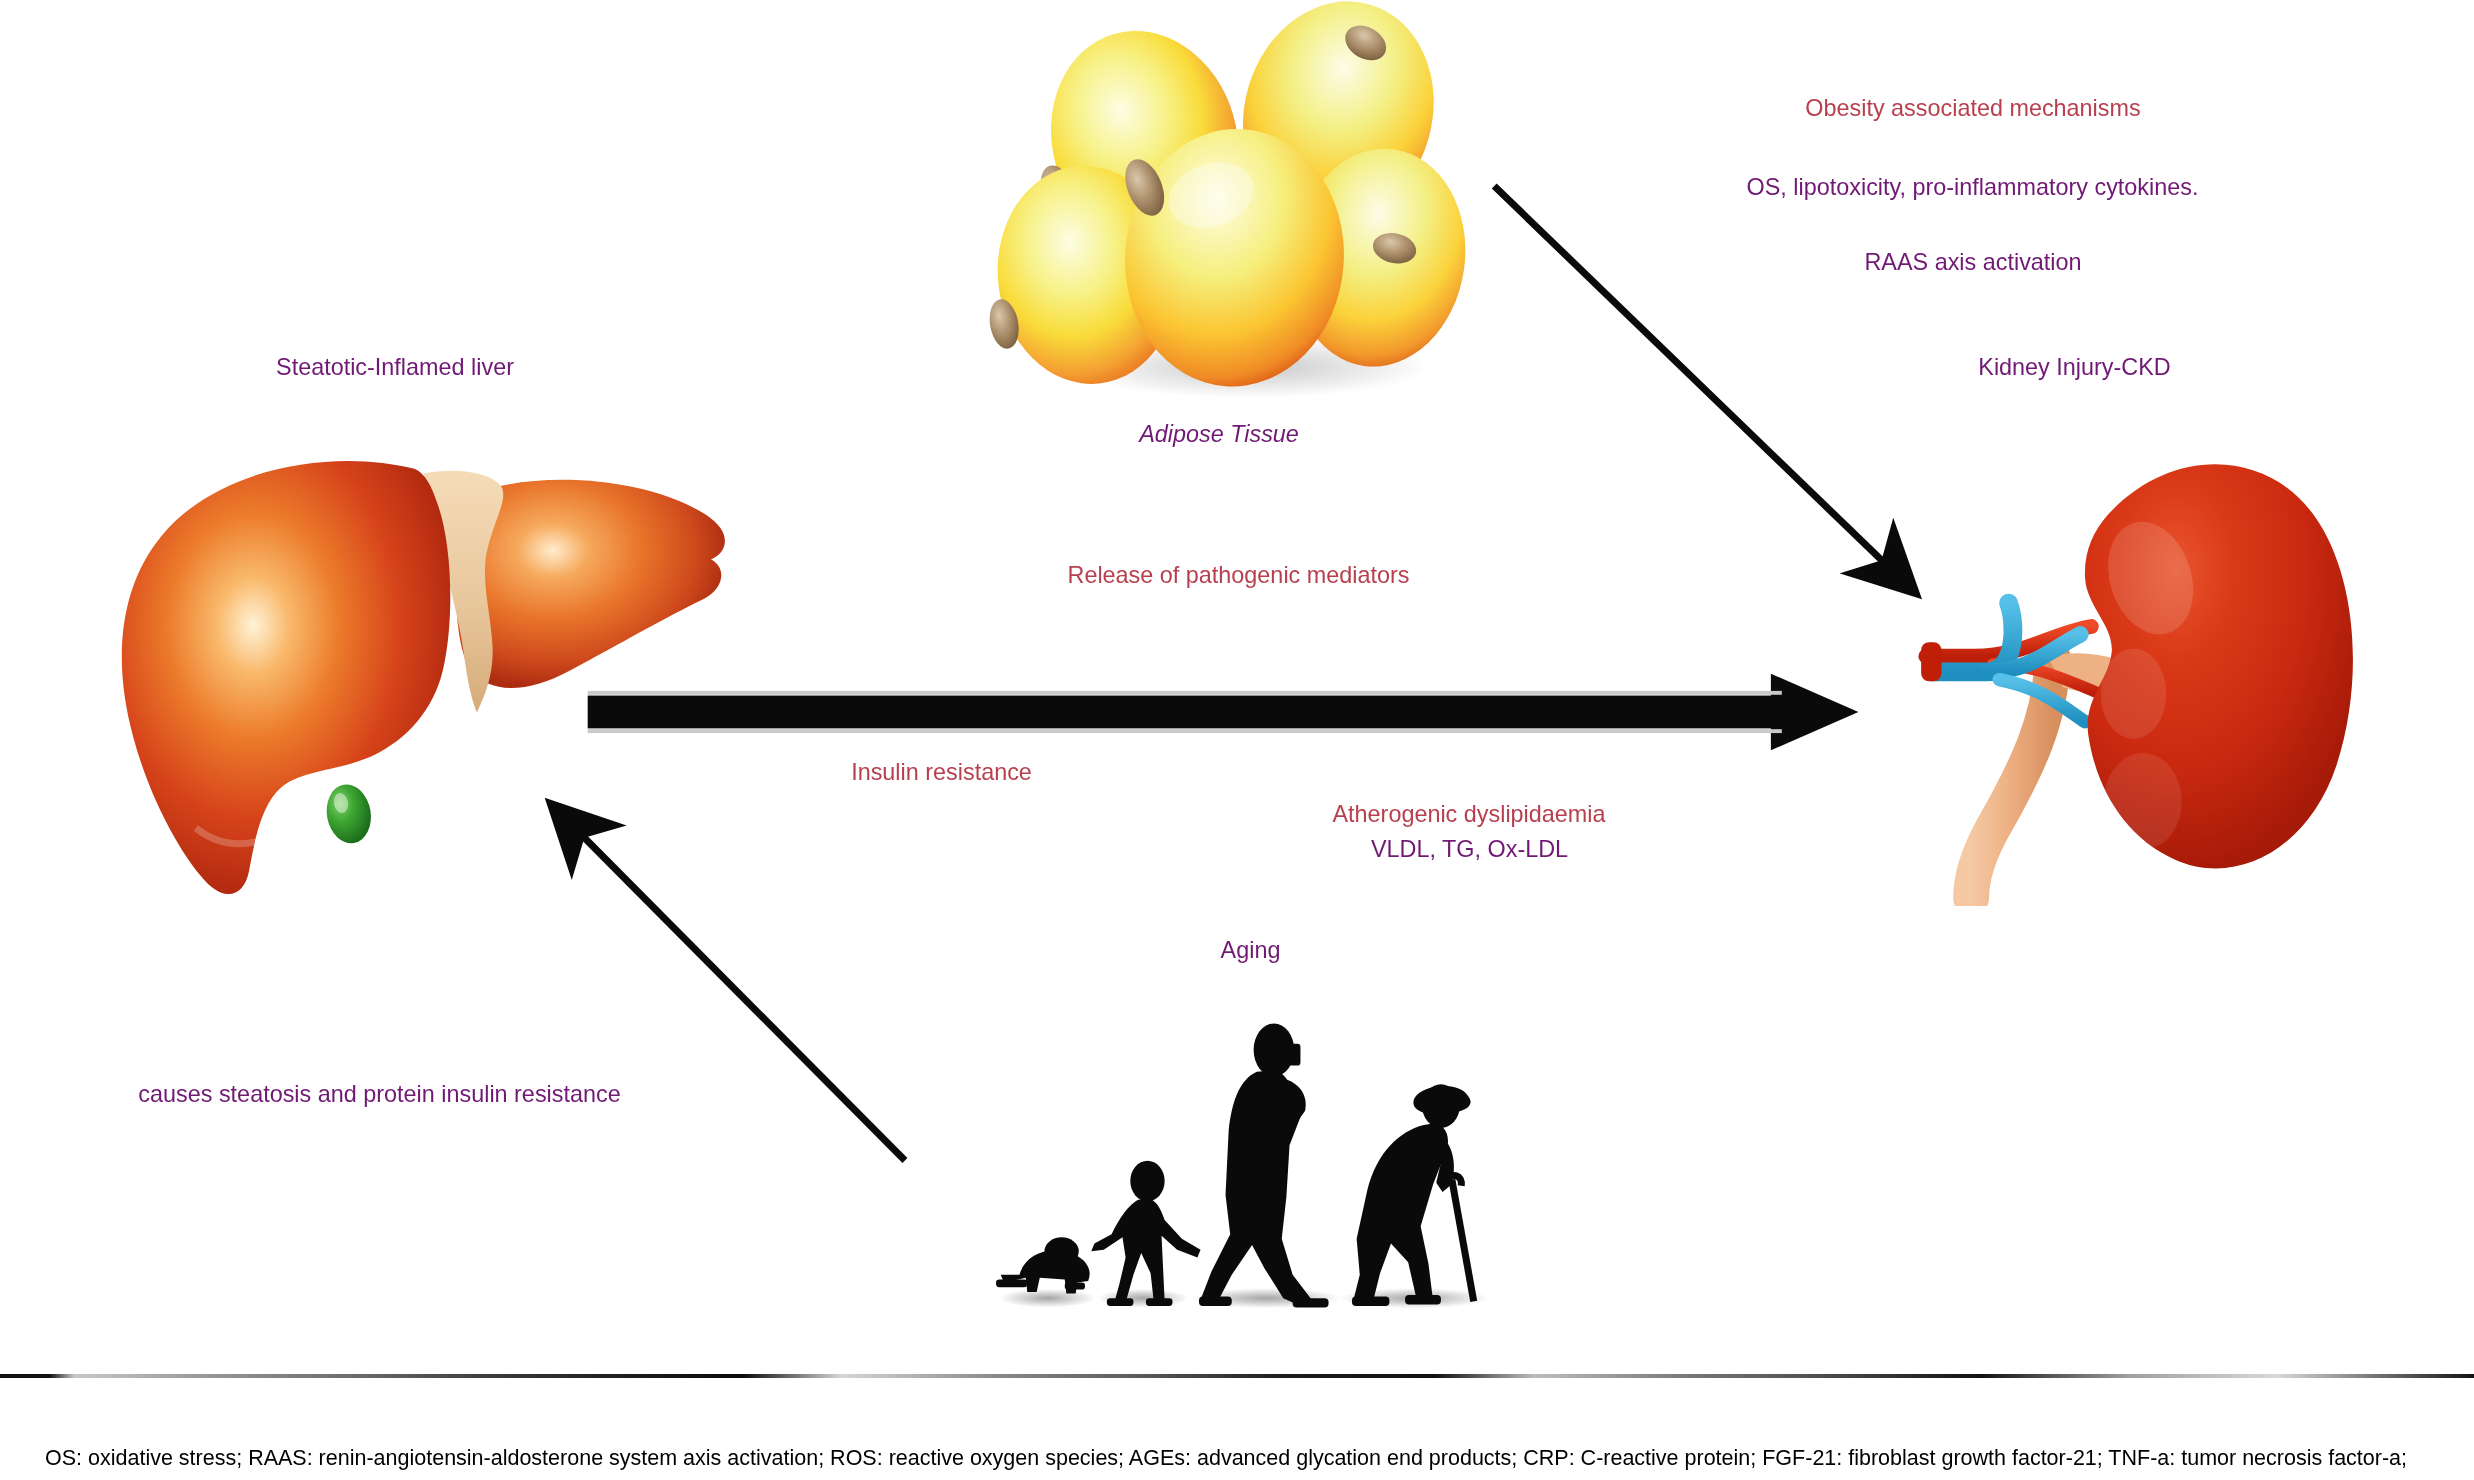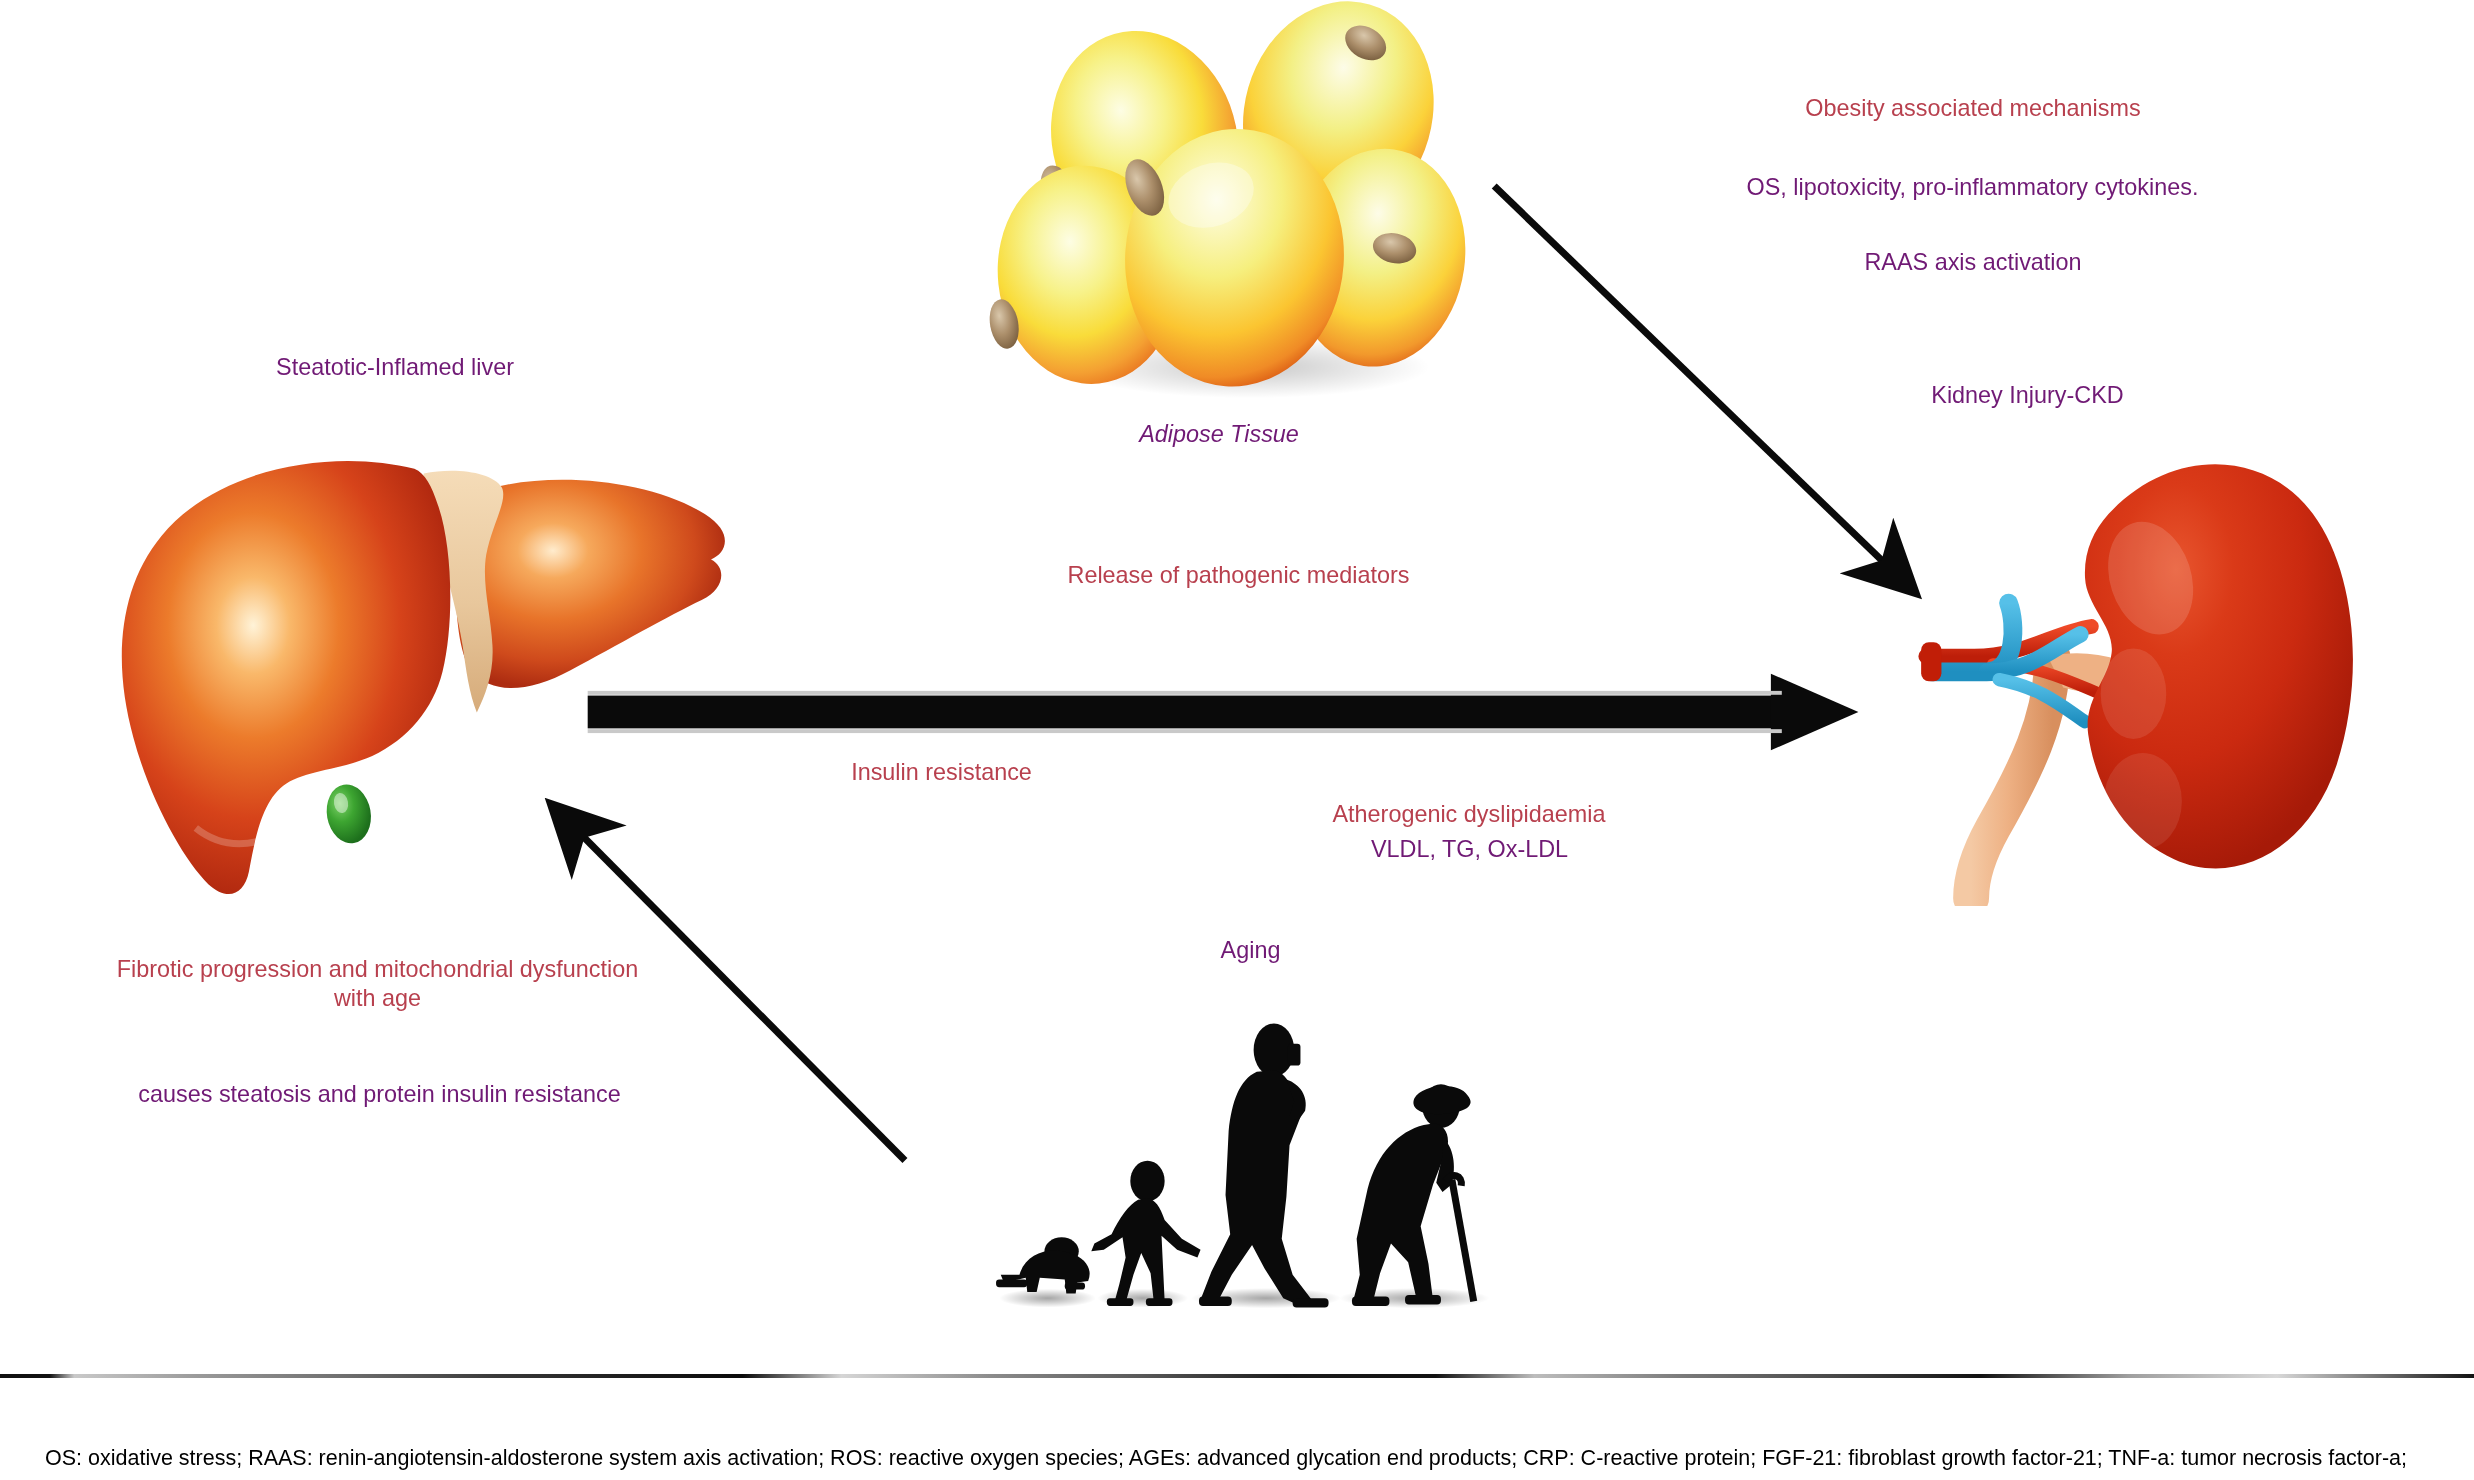--- a/index.html
+++ b/index.html
@@ -334,21 +334,21 @@
       <path d="M2266 862 L 2378 911 L 2266 960 Z" fill="#0a0a0a"></path>
       <rect x="752" y="884" width="1528" height="5" fill="#c9c9c9"></rect>
       <rect x="752" y="933" width="1528" height="5" fill="#c9c9c9"></rect>
     </g>
   </svg>
 
   <div class="abs txt ctr" style="left:231px; top:353px; width:328px;">Steatotic-Inflamed liver</div>
 
   <div class="abs txt ctr" style="left:1055px; top:420px; width:328px;font-style:italic;">Adipose Tissue</div>
 
-  <div class="abs txt ctr" style="left:1832px; top:353px; width:391px;margin-top:28px;">Kidney Injury-CKD</div>
+  <div class="abs txt ctr" style="left:1879px; top:353px; width:391px;">Kidney Injury-CKD</div>
 
   <div class="abs txt ctr" style="left:1153px; top:936px; width:195px;">Aging</div>
 
   <div class="abs ctr" style="left:1711px; top:94px; width:524px;">
     <div class="txt-red">Obesity associated mechanisms</div>
   </div>
   <div class="abs ctr" style="left:1664px; top:173px; width:617px;">
     <div class="txt">OS, lipotoxicity, pro-inflammatory cytokines.</div>
   </div>
   <div class="abs ctr" style="left:883px; top:561px; width:711px;">
@@ -363,24 +363,20 @@
     <div class="txt-red">Insulin resistance</div>
   </div>
 
   <div class="abs ctr" style="left:1297px; top:800px; width:344px;">
     <div class="txt-red">Atherogenic dyslipidaemia</div>
   </div>
   <div class="abs ctr" style="left:1313px; top:835px; width:313px;">
     <div class="txt">VLDL, TG, Ox-LDL</div>
   </div>
 
-  <div class="abs ctr" style="left:53px; top:955px; width:649px;">
-    <div class="txt-red">Fibrotic progression and mitochondrial dysfunction</div>
-    <div class="txt-red">with age</div>
-  </div>
   <div class="abs ctr" style="left:55px; top:1080px; width:649px;">
     <div class="txt">causes steatosis and protein insulin resistance</div>
   </div>
 
   <div id="footnote-rule"></div>
   <div id="footnote">OS: oxidative stress; RAAS: renin-angiotensin-aldosterone system axis activation; ROS: reactive oxygen species; AGEs: advanced glycation end products; CRP: C-reactive protein; FGF-21: fibroblast growth factor-21; TNF-a: tumor necrosis factor-a; TGF-b: transforming growth factor-b; PAI-1: plasminogen activator inhibitor-1; VLDL: very low density lipoprotein; TG: triglycerides; Ox-LDL: oxidised-low density lipoprotein</div>
 
 </div>
 
 

